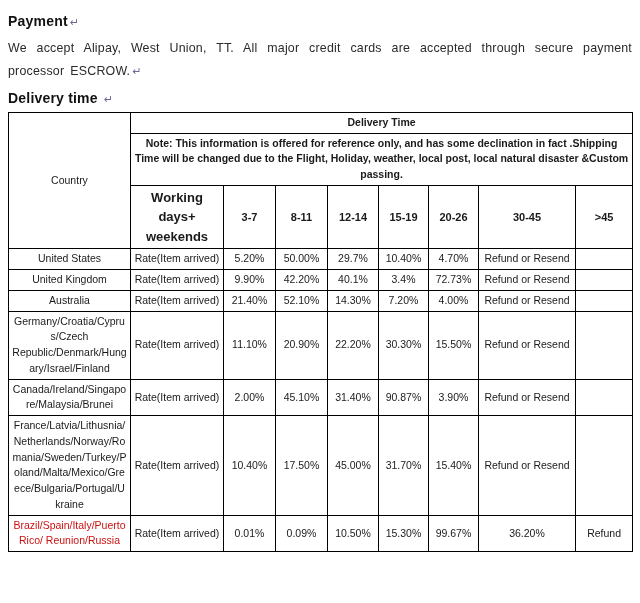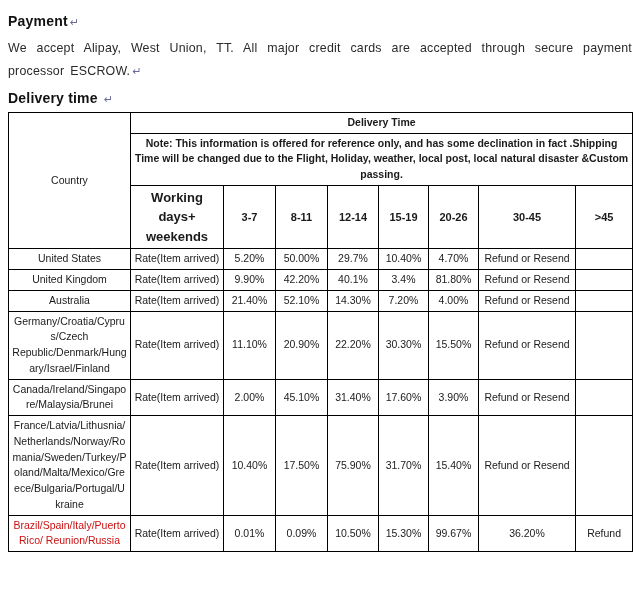--- a/index.html
+++ b/index.html
@@ -127,21 +127,21 @@
             <td class="val">Refund or Resend</td>
             <td class="val"></td>
           </tr>
           <tr>
             <td class="country">United Kingdom</td>
             <td class="label">Rate(Item arrived)</td>
             <td class="val">9.90%</td>
             <td class="val">42.20%</td>
             <td class="val">40.1%</td>
             <td class="val">3.4%</td>
-            <td class="val">81.80%</td>
+            <td class="val">72.73%</td>
             <td class="val">Refund or Resend</td>
             <td class="val"></td>
           </tr>
           <tr>
             <td class="country">Australia</td>
             <td class="label">Rate(Item arrived)</td>
             <td class="val">21.40%</td>
             <td class="val">52.10%</td>
             <td class="val">14.30%</td>
             <td class="val">7.20%</td>
@@ -159,31 +159,31 @@
             <td class="val">15.50%</td>
             <td class="val">Refund or Resend</td>
             <td class="val"></td>
           </tr>
           <tr>
             <td class="country">Canada/Ireland/Singapore/Malaysia/Brunei</td>
             <td class="label">Rate(Item arrived)</td>
             <td class="val">2.00%</td>
             <td class="val">45.10%</td>
             <td class="val">31.40%</td>
-            <td class="val">17.60%</td>
+            <td class="val">90.87%</td>
             <td class="val">3.90%</td>
             <td class="val">Refund or Resend</td>
             <td class="val"></td>
           </tr>
           <tr>
             <td class="country">France/Latvia/Lithusnia/Netherlands/Norway/Romania/Sweden/Turkey/Poland/Malta/Mexico/Greece/Bulgaria/Portugal/Ukraine</td>
             <td class="label">Rate(Item arrived)</td>
             <td class="val">10.40%</td>
             <td class="val">17.50%</td>
-            <td class="val">75.90%</td>
+            <td class="val">45.00%</td>
             <td class="val">31.70%</td>
             <td class="val">15.40%</td>
             <td class="val">Refund or Resend</td>
             <td class="val"></td>
           </tr>
           <tr>
             <td class="country red">Brazil/Spain/Italy/Puerto Rico/ Reunion/Russia</td>
             <td class="label">Rate(Item arrived)</td>
             <td class="val">0.01%</td>
             <td class="val">0.09%</td>

